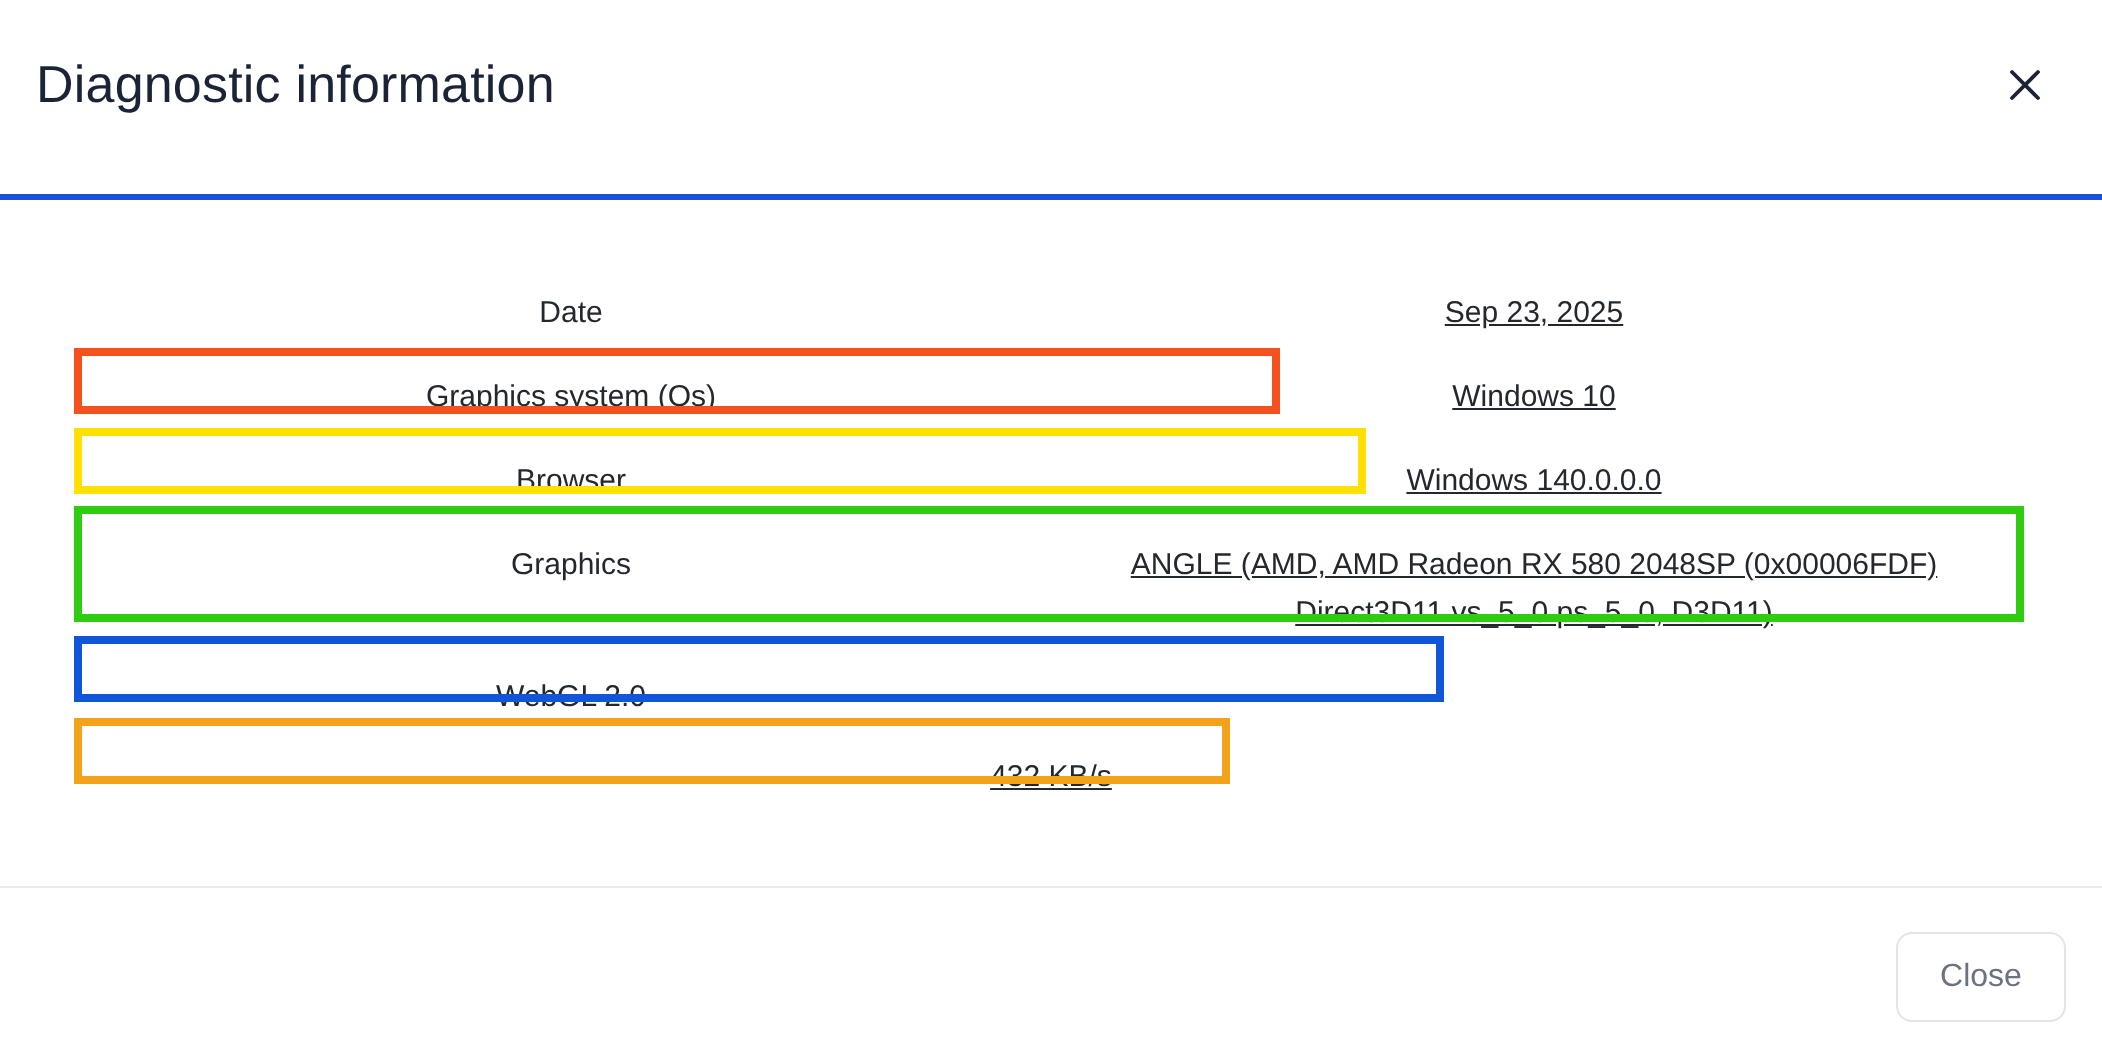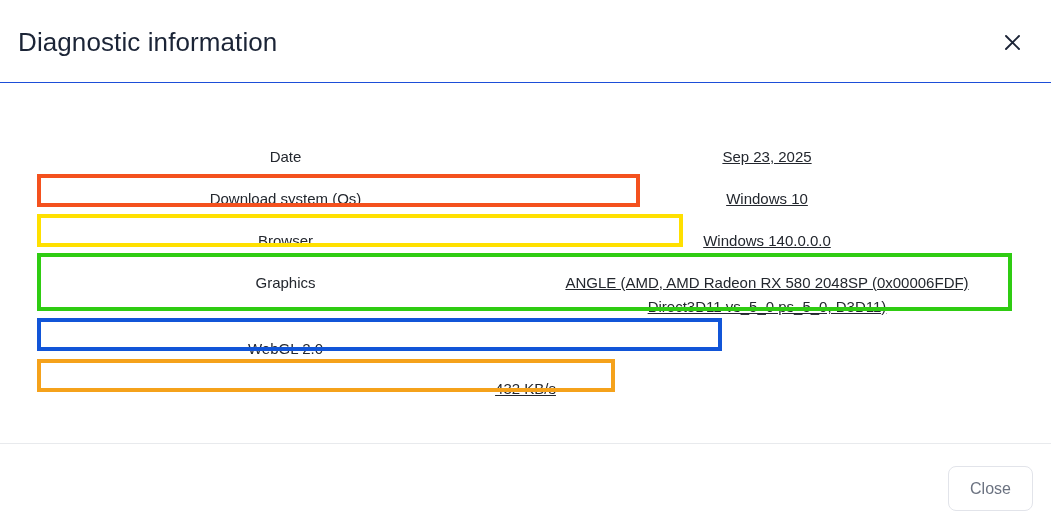--- a/index.html
+++ b/index.html
@@ -19,22 +19,22 @@
     overflow: hidden;
     box-sizing: border-box;
   }
 
   
   .dlg-header {
     position: absolute;
     left: 0;
     top: 0;
     width: 1051px;
-    height: 83px;
-    border-bottom: 1px solid #1d4ed8;
+    height: 100px;
+    border-bottom: 3px solid #1d4ed8;
     box-sizing: border-box;
   }
   .dlg-title {
     position: absolute;
     left: 18px;
     top: 27px;
     font-size: 26px;
     font-weight: 400;
     color: #1b2436;
     letter-spacing: 0.1px;
@@ -155,21 +155,21 @@
     </div>
   </div>
 
   <div class="dlg-body">
     <div class="info-table" id="info-table">
         <div class="info-row">
           <div class="row-label">Date</div>
           <div class="row-value">Sep 23, 2025</div>
         </div>
         <div class="info-row">
-          <div class="row-label">Download system (Os)</div>
+          <div class="row-label">Graphics system (Os)</div>
           <div class="row-value">Windows 10</div>
         </div>
         <div class="info-row">
           <div class="row-label">Browser</div>
           <div class="row-value">Windows 140.0.0.0</div>
         </div>
         <div class="info-row">
           <div class="row-label">Graphics</div>
           <div class="row-value">ANGLE (AMD, AMD Radeon RX 580 2048SP (0x00006FDF)
 Direct3D11 vs_5_0 ps_5_0, D3D11)</div>

